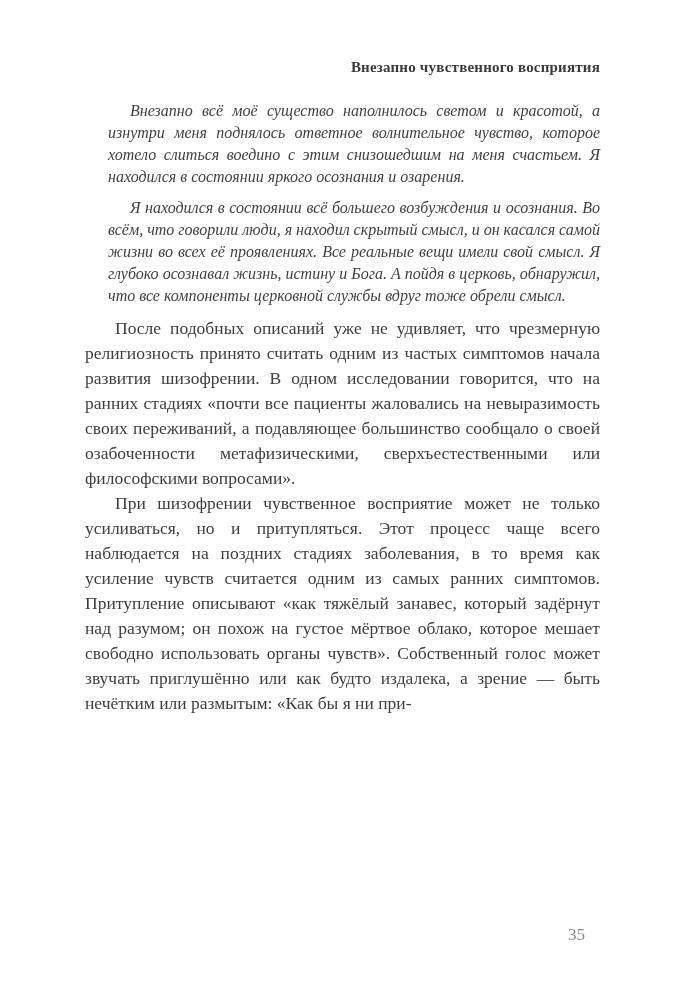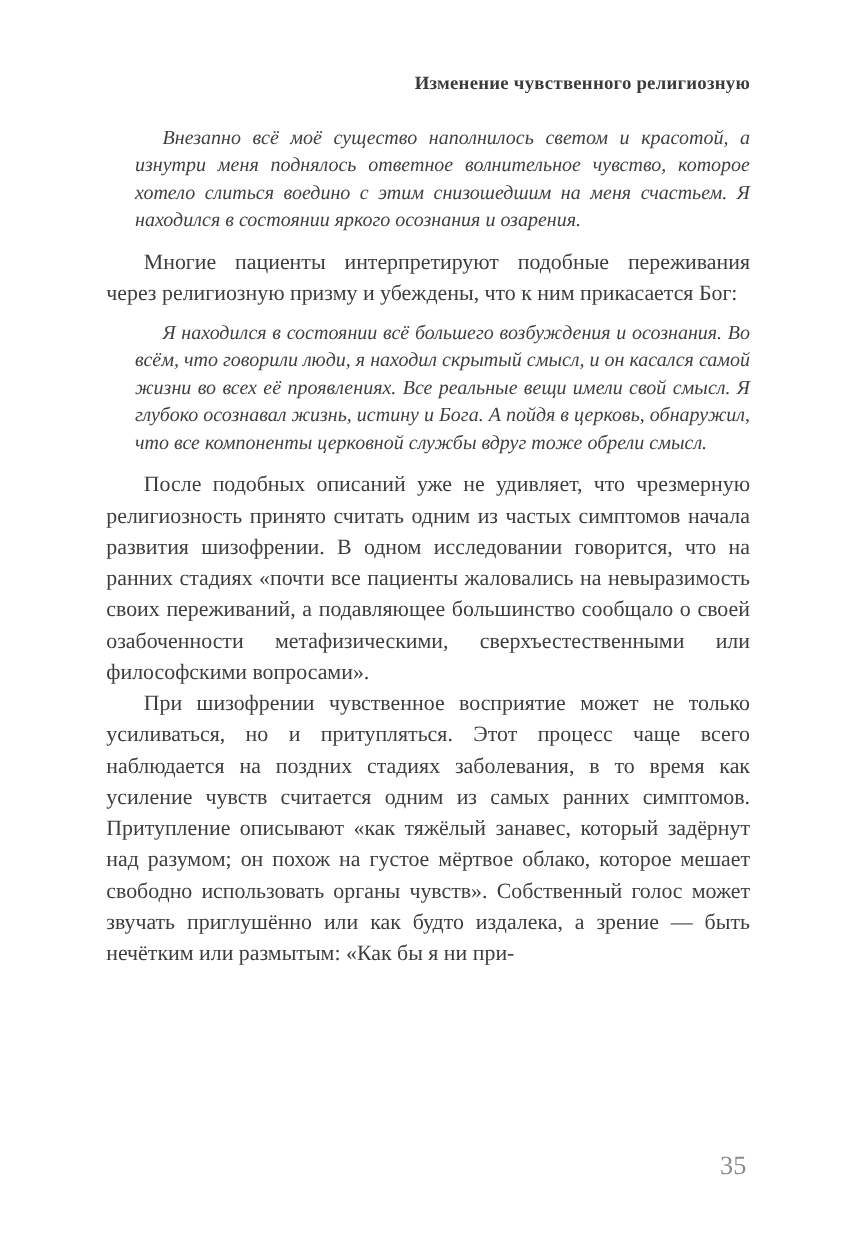--- a/index.html
+++ b/index.html
@@ -43,39 +43,38 @@
     font-style: italic;
     font-size: 16px;
     line-height: 22px;
     color: #3f3f3f;
     margin: 9px 0 9px 23px;
     text-indent: 22px;
     text-align: justify;
   }
   .page-number {
     position: absolute;
-    right: 85px;
+    right: 97px;
     bottom: 56px;
-    font-size: 21px;
+    font-size: 17px;
     color: #8a8a8a;
   }
 </style>
 </head>
 <body>
 
 <div class="page">
 
-  <div class="running-header">Изменение чувственного религиозную</div>
+  <div class="running-header">Внезапно чувственного восприятия</div>
 
   <div class="body-text">
 
 
     <div class="quote">Внезапно всё моё существо наполнилось светом и красотой, а изнутри меня поднялось ответное волнительное чувство, которое хотело слиться воедино с этим снизошедшим на меня счастьем. Я находился в состоянии яркого осознания и озарения.</div>
 
-    <p class="para">Многие пациенты интерпретируют подобные переживания через религиозную призму и убеждены, что к ним прикасается Бог:</p>
 
     <div class="quote">Я находился в состоянии всё большего возбуждения и осознания. Во всём, что говорили люди, я находил скрытый смысл, и он касался самой жизни во всех её проявлениях. Все реальные вещи имели свой смысл. Я глубоко осознавал жизнь, истину и Бога. А пойдя в церковь, обнаружил, что все компоненты церковной службы вдруг тоже обрели смысл.</div>
 
     <p class="para">После подобных описаний уже не удивляет, что чрезмерную религиозность принято считать одним из частых симптомов начала развития шизофрении. В одном исследовании говорится, что на ранних стадиях «почти все пациенты жаловались на невыразимость своих переживаний, а подавляющее большинство сообщало о своей озабоченности метафизическими, сверхъестественными или философскими вопросами».</p>
 
     <p class="para">При шизофрении чувственное восприятие может не только усиливаться, но и притупляться. Этот процесс чаще всего наблюдается на поздних стадиях заболевания, в то время как усиление чувств считается одним из самых ранних симптомов. Притупление описывают «как тяжёлый занавес, который задёрнут над разумом; он похож на густое мёртвое облако, которое мешает свободно использовать органы чувств». Собственный голос может звучать приглушённо или как будто издалека, а зрение — быть нечётким или размытым: «Как бы я ни при-</p>
 
   </div>
 
   <div class="page-number">35</div>

